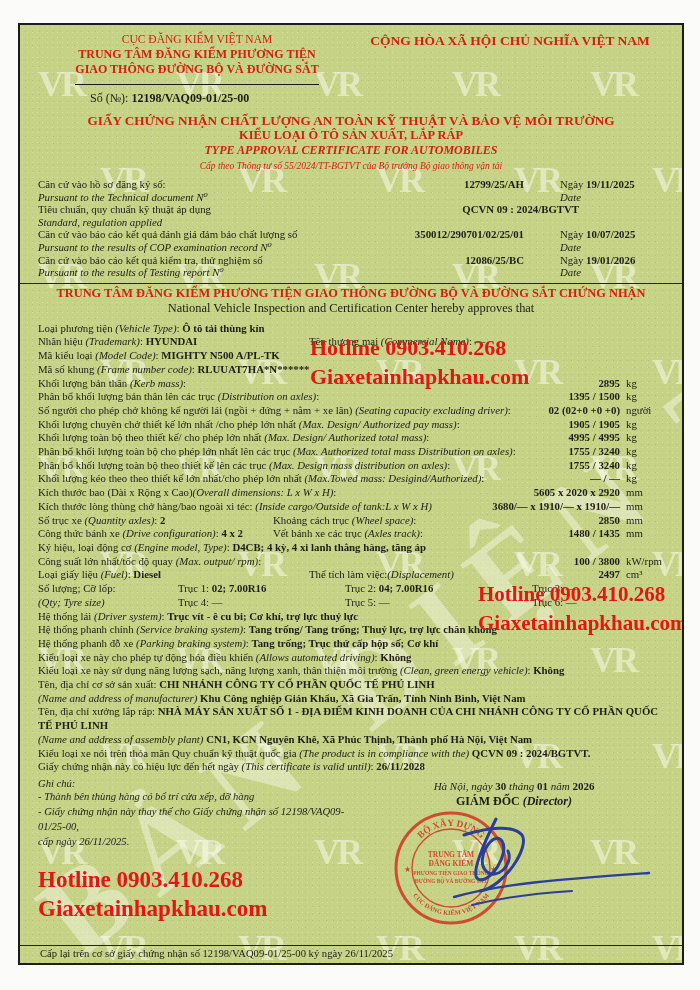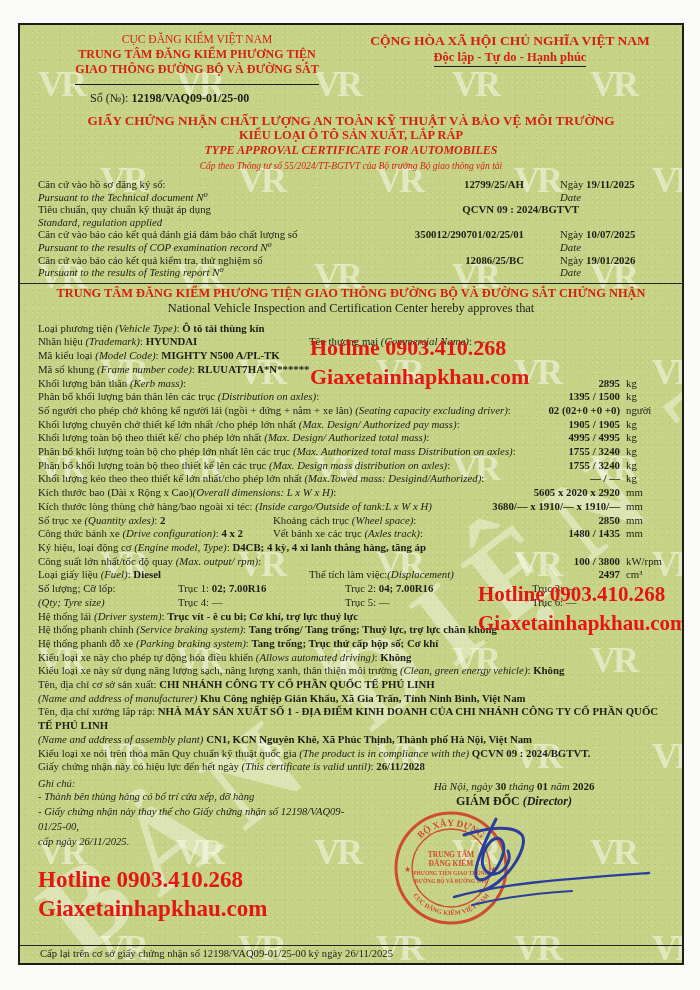--- a/index.html
+++ b/index.html
@@ -151,21 +151,20 @@
 
   <div id="content">
     <div class="hdr">
       <div class="hdr-left">
         <div class="l1">CỤC ĐĂNG KIỂM VIỆT NAM</div>
         <div class="l2">TRUNG TÂM ĐĂNG KIỂM PHƯƠNG TIỆN</div>
         <div class="l3"><span>GIAO THÔNG ĐƯỜNG BỘ VÀ ĐƯỜNG SẮT</span></div>
       </div>
       <div class="hdr-right">
         <div class="n1">CỘNG HÒA XÃ HỘI CHỦ NGHĨA VIỆT NAM</div>
-        <div class="n2"><span>Độc lập - Tự do - Hạnh phúc</span></div>
       </div>
     </div>
 
     <div class="serial-line">
       <span>Số (№):</span>
       <span class="no">12198/VAQ09-01/25-00</span>
     </div>
 
     <div class="titles">
       <div class="t1">GIẤY CHỨNG NHẬN CHẤT LƯỢNG AN TOÀN KỸ THUẬT VÀ BẢO VỆ MÔI TRƯỜNG</div>

